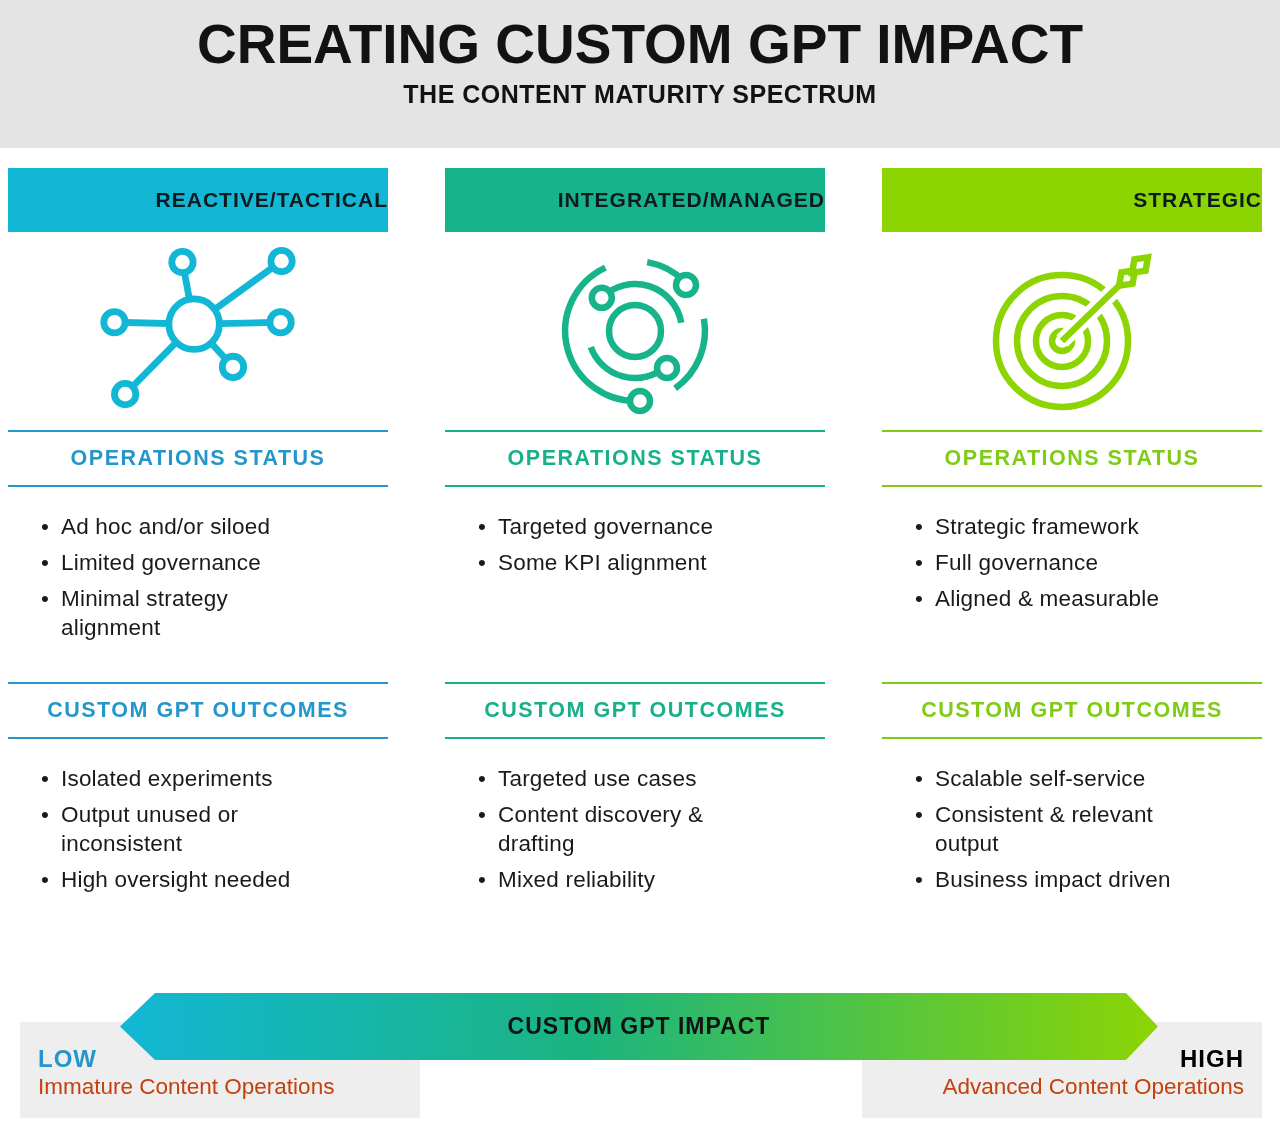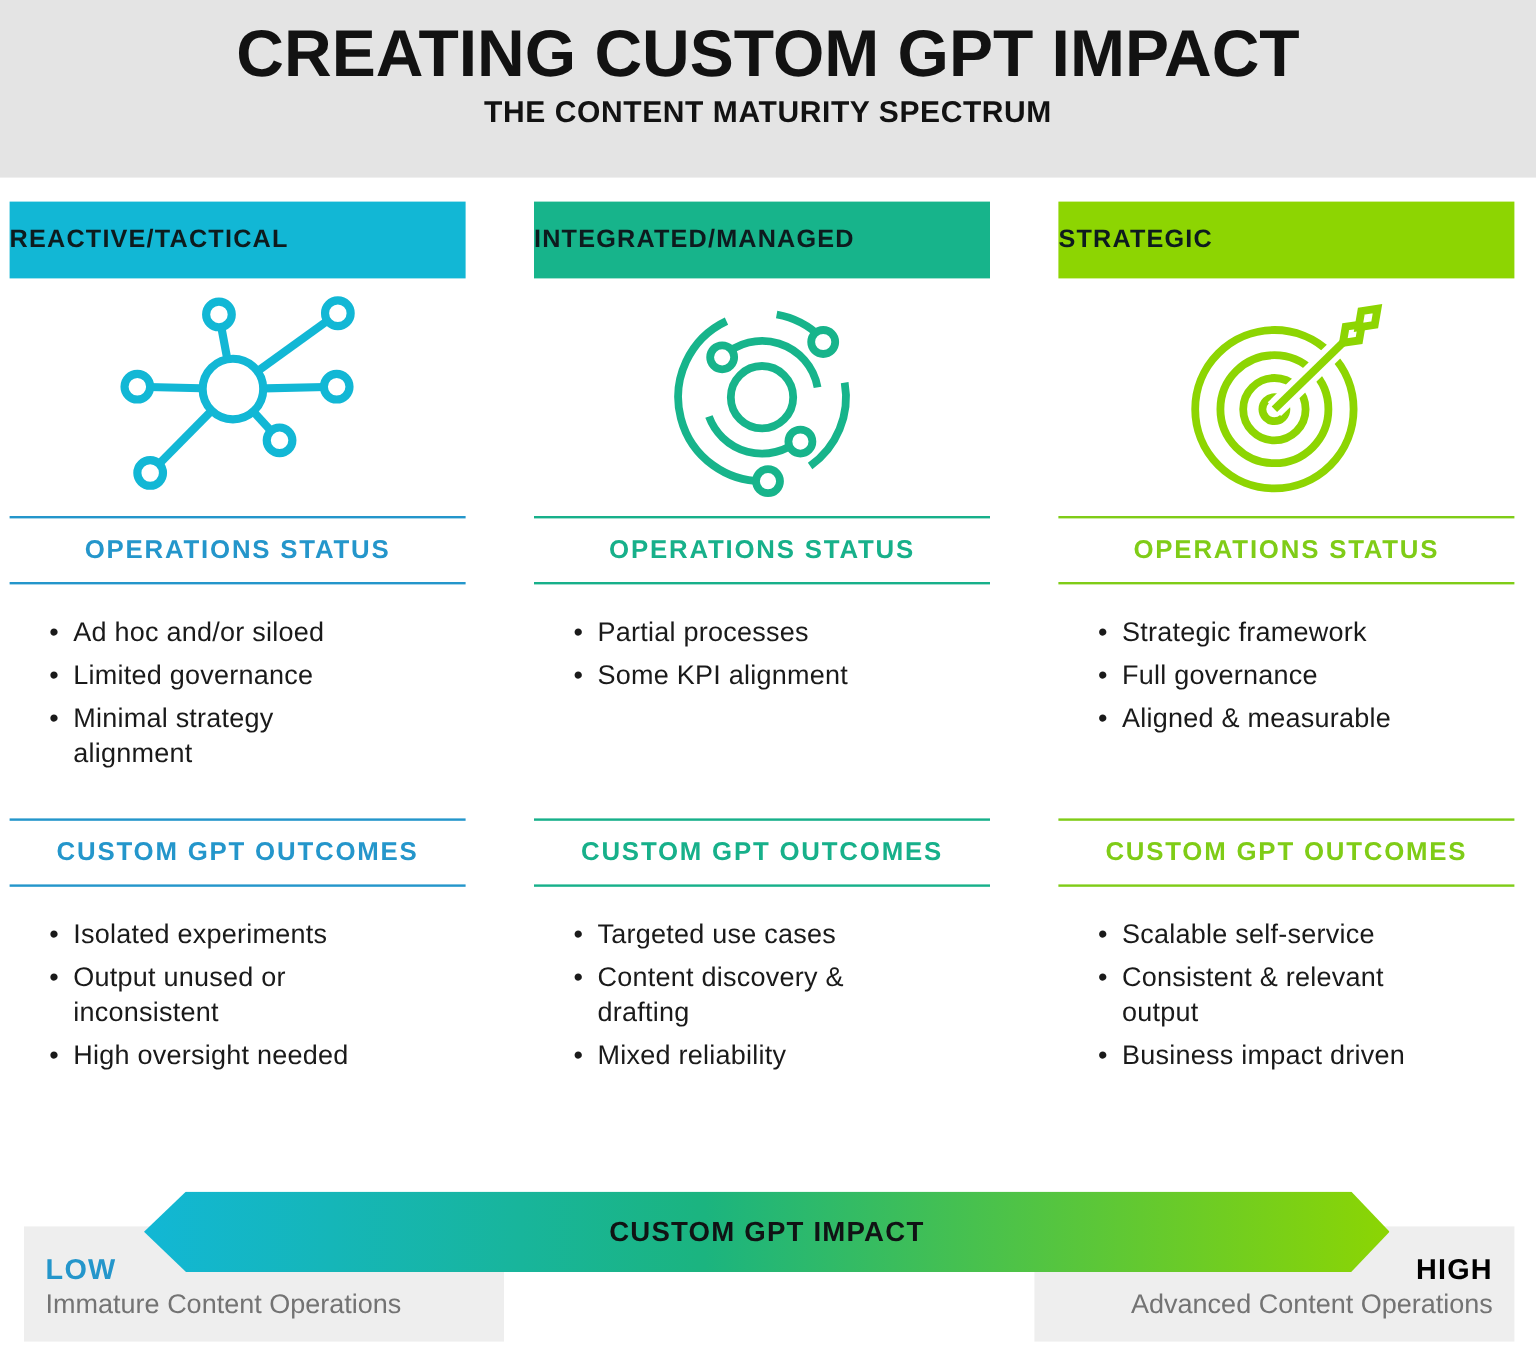--- a/index.html
+++ b/index.html
@@ -9,21 +9,21 @@
   }
   
   .header { height:148px; background:#E4E4E4; text-align:center; }
   .header h1 { margin:0; padding-top:12px; font-size:55px; font-weight:800; letter-spacing:0; color:#121212; }
   .header h2 { margin:4px 0 0; font-size:25px; font-weight:700; letter-spacing:0.5px; color:#121212; }
 
   
   .cols { display:grid; grid-template-columns:repeat(3,380px); column-gap:57px; padding:20px 0 0 8px; }
   .column { width:380px; }
   .col-bar {
-    height:64px; background:var(--bar); display:flex; align-items:center; justify-content:flex-start;
+    height:64px; background:var(--bar); display:flex; align-items:center; justify-content:flex-end;
     font-size:21px; font-weight:700; letter-spacing:1px; color:#0D1B1E;
   }
   .icon-box { height:198px; display:flex; align-items:center; justify-content:center; }
   .icon-box svg { overflow:visible; }
   .icon-box .st { stroke:var(--bar); }
   .sec-head {
     margin:0; border-top:2px solid var(--accent); border-bottom:2px solid var(--accent);
     padding:14px 0; text-align:center; font-size:21.5px; font-weight:700; letter-spacing:1.5px;
     color:var(--accent);
   }
@@ -42,21 +42,21 @@
     font-size:23px; font-weight:700; letter-spacing:1px; color:#101314;
     clip-path:polygon(0 50%, 35px 0, calc(100% - 32px) 0, 100% 50%, calc(100% - 32px) 100%, 35px 100%);
   }
   .cap-box {
     position:absolute; top:1022px; width:400px; height:96px; background:#EEEEEE;
     box-sizing:border-box; padding:24px 18px 0; z-index:1;
   }
   .cap-left { left:20px; }
   .cap-right { right:18px; text-align:right; }
   .cap-level { font-size:24px; font-weight:700; letter-spacing:1px; line-height:1.05; }
-  .cap-text { font-size:22.5px; color:#737373; margin-top:3px; }
+  .cap-text { font-size:22.5px; color:#c2410c; margin-top:3px; }
 </style>
 </head>
 <body>
 
 <header class="header">
   <h1>CREATING CUSTOM GPT IMPACT</h1>
   <h2>THE CONTENT MATURITY SPECTRUM</h2>
 </header>
 
 <main class="cols">
@@ -115,21 +115,21 @@
           <circle cx="100" cy="88" r="26" fill="#fff"></circle>
           <circle cx="66.8" cy="54.8" r="10" fill="#fff"></circle>
           <circle cx="151" cy="42" r="10" fill="#fff"></circle>
           <circle cx="132" cy="125" r="10" fill="#fff"></circle>
           <circle cx="105" cy="158" r="10" fill="#fff"></circle>
         </g>
       </svg>
     </div>
     <h3 class="sec-head">OPERATIONS STATUS</h3>
     <ul class="bullets">
-      <li>Partial processes</li>
+      <li>Targeted governance</li>
       <li>Some KPI alignment</li>
     </ul>
     <h3 class="sec-head">CUSTOM GPT OUTCOMES</h3>
     <ul class="bullets last">
       <li>Targeted use cases</li>
       <li>Content discovery &amp;
 drafting</li>
       <li>Mixed reliability</li>
     </ul>
   </section>

